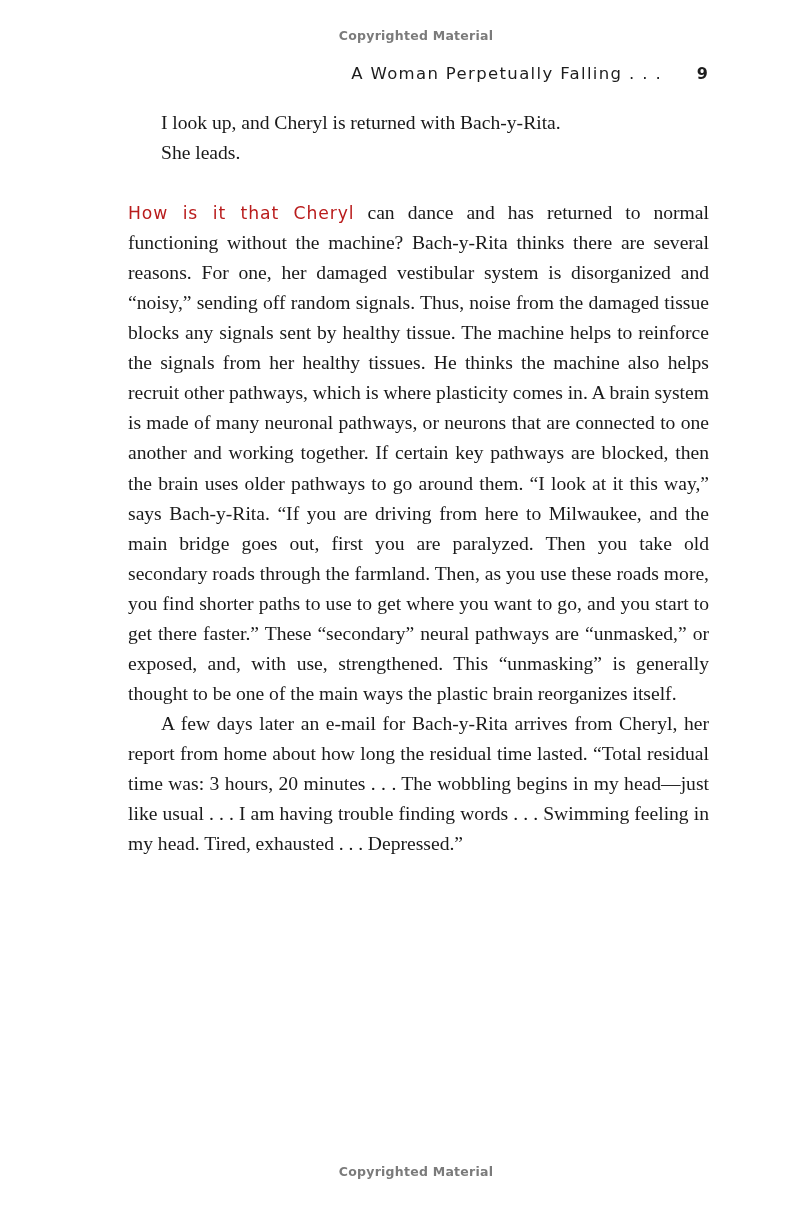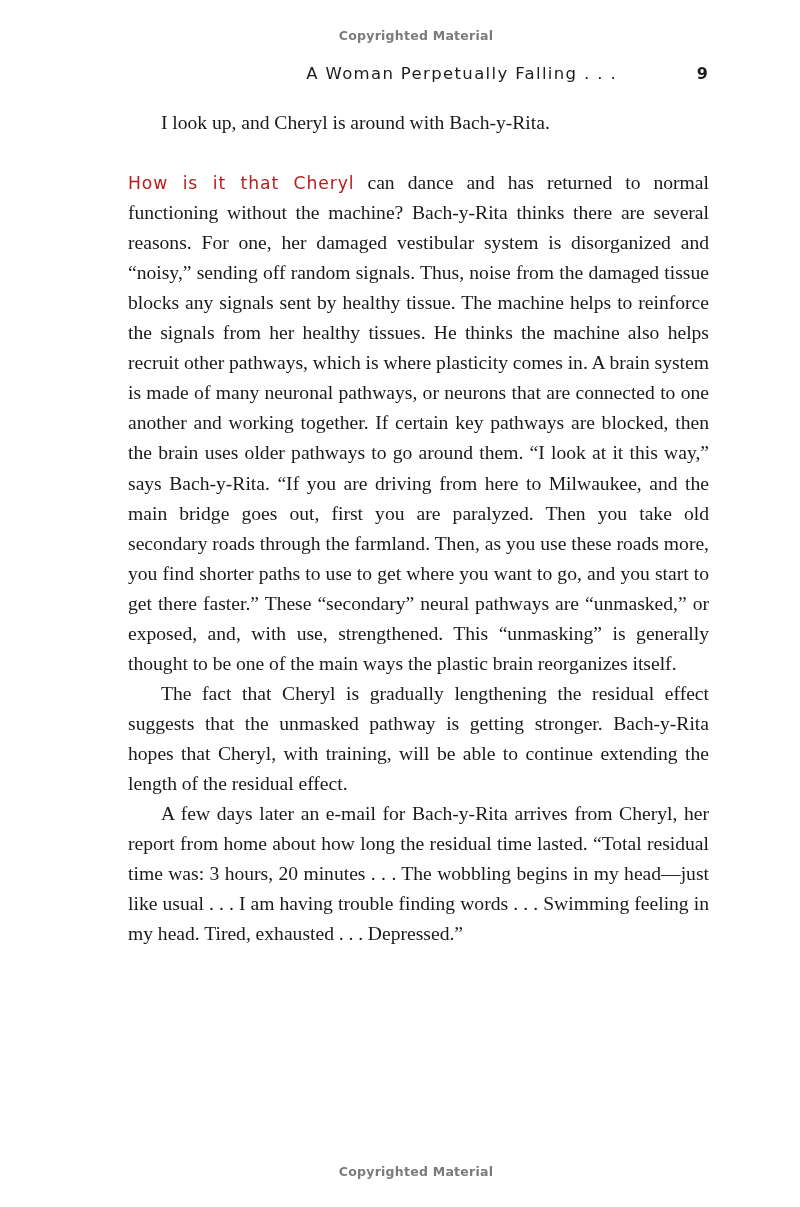--- a/index.html
+++ b/index.html
@@ -42,21 +42,20 @@
   .running-head {
     position: absolute;
     left: 128px;
     top: 64px;
     width: 580px;
     display: flex;
     align-items: baseline;
     justify-content: flex-end;
     font-family: "DejaVu Sans", sans-serif;
     color: #1d1d1d;
-    gap: 45px;
   }
   .running-head-title {
     font-size: 16.5px;
     letter-spacing: 1.35px;
     font-weight: 400;
     white-space: nowrap;
   }
   .running-head-folio {
     font-size: 16px;
     font-weight: 700;
@@ -103,28 +102,28 @@
 
   <div class="watermark watermark-top">Copyrighted Material</div>
 
   <div class="running-head">
     <span class="running-head-title">A Woman Perpetually Falling . . .</span>
     <span class="running-head-folio">9</span>
   </div>
 
   <div class="textblock">
 
-    <p class="para indent">I look up, and Cheryl is around with Bach-y-Rita.</p>
+    <p class="para indent">I look up, and Cheryl is returned with Bach-y-Rita.</p>
 
+    <p class="para indent">She leads.</p>
 
     <div class="spacer"></div>
 
     <p class="para noindent"><span class="leadin">How is it that Cheryl</span><span> can dance and has returned to normal functioning without the machine? Bach-y-Rita thinks there are several reasons. For one, her damaged vestibular system is disorganized and “noisy,” sending off random signals. Thus, noise from the damaged tissue blocks any signals sent by healthy tissue. The machine helps to reinforce the signals from her healthy tissues. He thinks the machine also helps recruit other pathways, which is where plasticity comes in. A brain system is made of many neuronal pathways, or neurons that are connected to one another and working together. If certain key pathways are blocked, then the brain uses older pathways to go around them. “I look at it this way,” says Bach-y-Rita. “If you are driving from here to Milwaukee, and the main bridge goes out, first you are paralyzed. Then you take old secondary roads through the farmland. Then, as you use these roads more, you find shorter paths to use to get where you want to go, and you start to get there faster.” These “secondary” neural pathways are “unmasked,” or exposed, and, with use, strengthened. This “unmasking” is generally thought to be one of the main ways the plastic brain reorganizes itself.</span></p>
 
-    <p class="para indent">The fact that Cheryl is gradually lengthening the residual effect suggests that the unmasked pathway is getting stronger. Bach-y-Rita hopes that Cheryl, with training, will be able to continue extending the length of the residual effect.</p>
 
     <p class="para indent">A few days later an e-mail for Bach-y-Rita arrives from Cheryl, her report from home about how long the residual time lasted. “Total residual time was: 3 hours, 20 minutes . . . The wobbling begins in my head—just like usual . . . I am having trouble finding words . . . Swimming feeling in my head. Tired, exhausted . . . Depressed.”</p>
 
 
   </div>
 
   <div class="watermark watermark-bottom">Copyrighted Material</div>
 
 </div>
 

